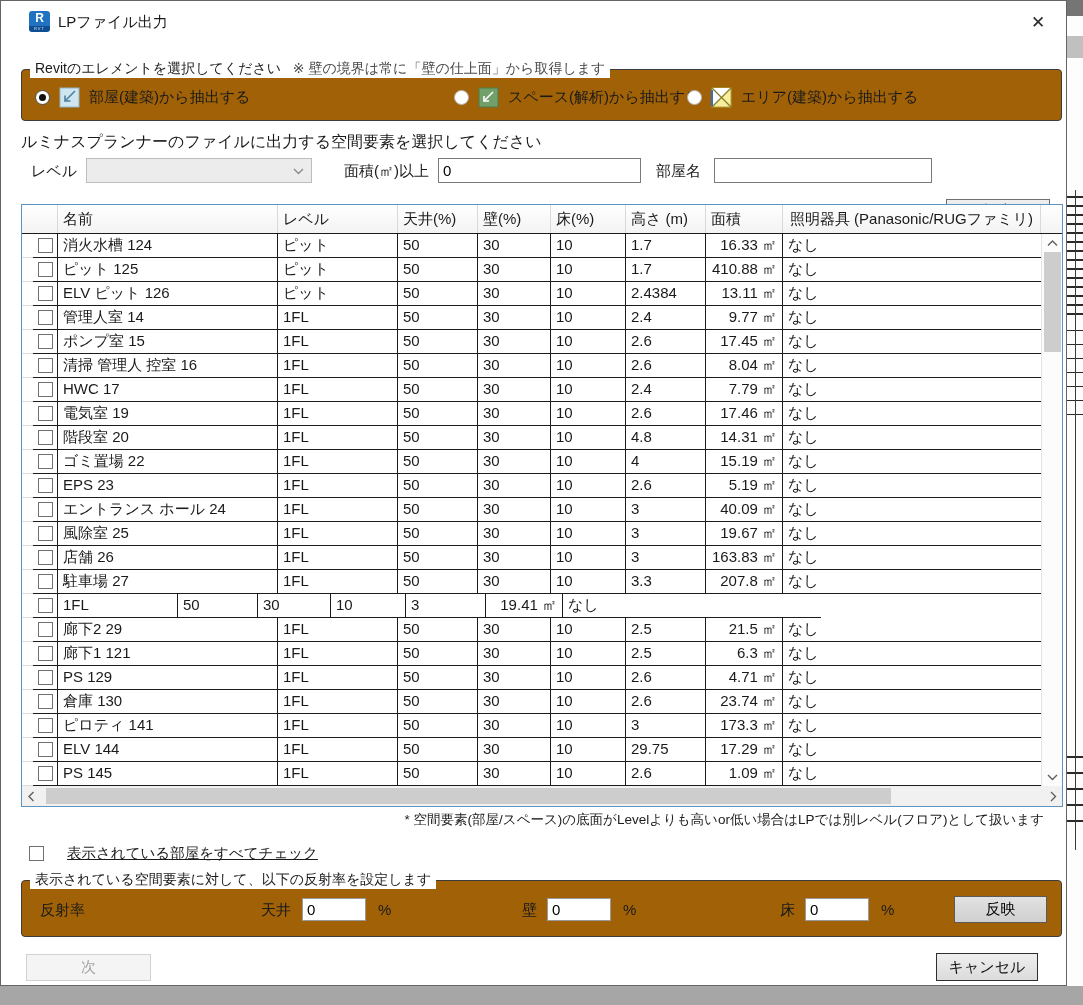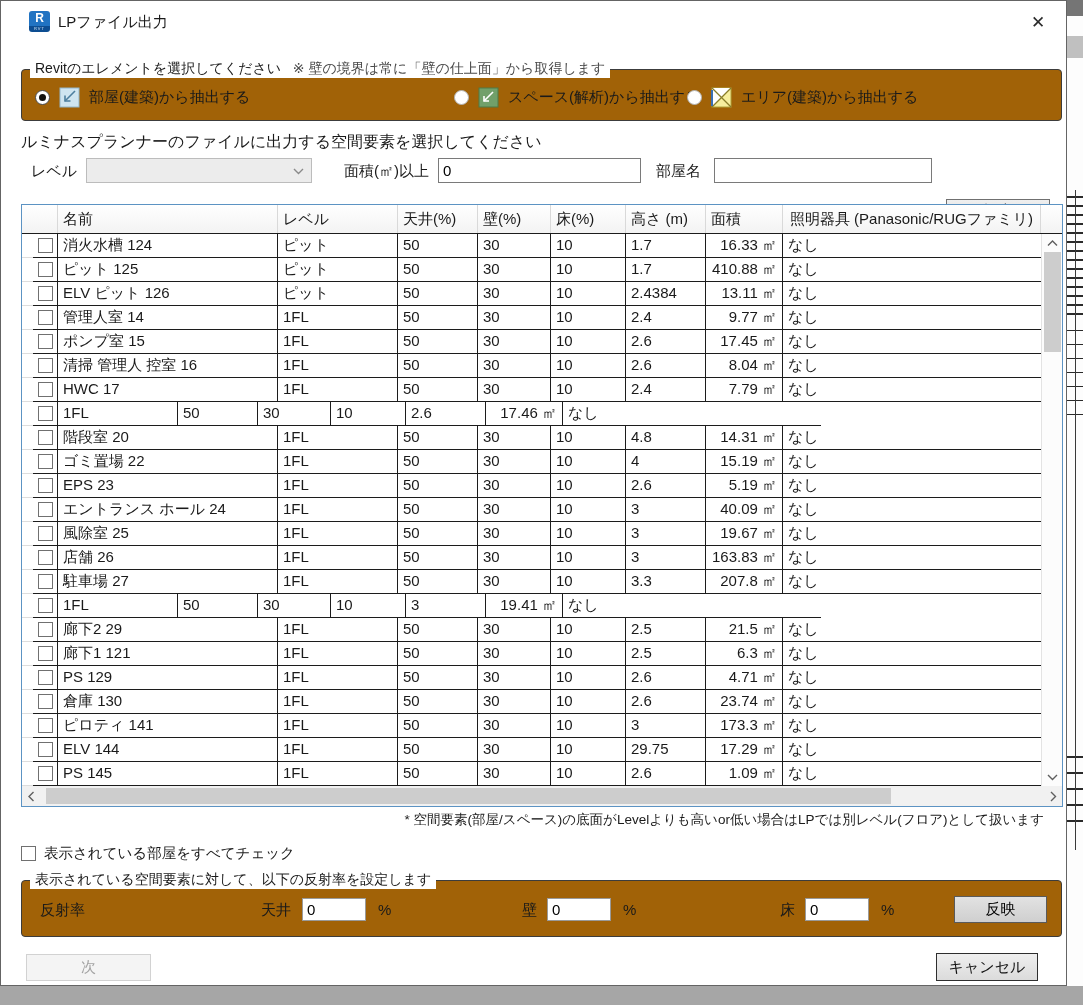--- a/index.html
+++ b/index.html
@@ -73,21 +73,21 @@
   
   #vscroll { position:absolute; right:0; top:29px; width:21px; height:552px; background:#fcfcfc; border-left:1px solid #e3e3e3; }
   #vscroll .thumb { position:absolute; left:2px; top:18px; width:17px; height:100px; background:#cdcdcd; }
   .sb-arrow { position:absolute; left:0; width:21px; height:18px; display:flex; align-items:center; justify-content:center; }
   #hscroll { position:absolute; left:0; bottom:0; width:1040px; height:20px; background:#f1f1f1; }
   #hscroll .thumb { position:absolute; left:24px; top:2px; width:845px; height:16px; background:#cdcdcd; }
   .sb-arrow-h { position:absolute; top:0; width:18px; height:20px; display:flex; align-items:center; justify-content:center; }
 
   .footnote { position:absolute; right:22px; top:810px; font-size:13.5px; }
 
-  .checkall { position:absolute; left:20px; top:843px; display:flex; align-items:center; gap:8px; }
+  .checkall { position:absolute; left:28px; top:843px; display:flex; align-items:center; gap:23px;text-decoration:underline; }
   .checkall .label { font-size:14.5px; }
 
   #grp-reflect { left:20px; top:879px; width:1041px; height:57px; }
   .rf-label { position:absolute; top:20px; font-size:15px; }
   .rf-input { position:absolute; top:17px; width:64px; height:23px; border:1px solid #9a9a9a; background:#fff; font-size:15px; padding:0 4px; font-family:inherit; }
 
   .btn-apply { left:932px; top:15px; width:93px; height:27px; background:linear-gradient(#e2e2e2,#cfcfcf); position:absolute; border:1px solid #5a5a5a; font-size:15px; font-family:inherit; cursor:pointer; }
   .btn-next { left:25px; top:953px; width:125px; height:27px; background:#f4f4f4; border:1px solid #d2d2d2; color:#a3a3a3; }
   .btn-cancel { left:935px; top:952px; width:102px; height:28px; border:1px solid #2e2e2e; }
 
@@ -291,20 +291,21 @@
             <div class="c floor">10</div>
             <div class="c height">2.4</div>
             <div class="c area">7.79 ㎡</div>
             <div class="c fixture">なし</div>
           </div>
           <div class="trow">
             <div class="c gutter"></div>
             <div class="c cb">
               <span class="checkbox"></span>
             </div>
+            <div class="c name">電気室 19</div>
             <div class="c level">1FL</div>
             <div class="c ceil">50</div>
             <div class="c wall">30</div>
             <div class="c floor">10</div>
             <div class="c height">2.6</div>
             <div class="c area">17.46 ㎡</div>
             <div class="c fixture">なし</div>
           </div>
           <div class="trow">
             <div class="c gutter"></div>

